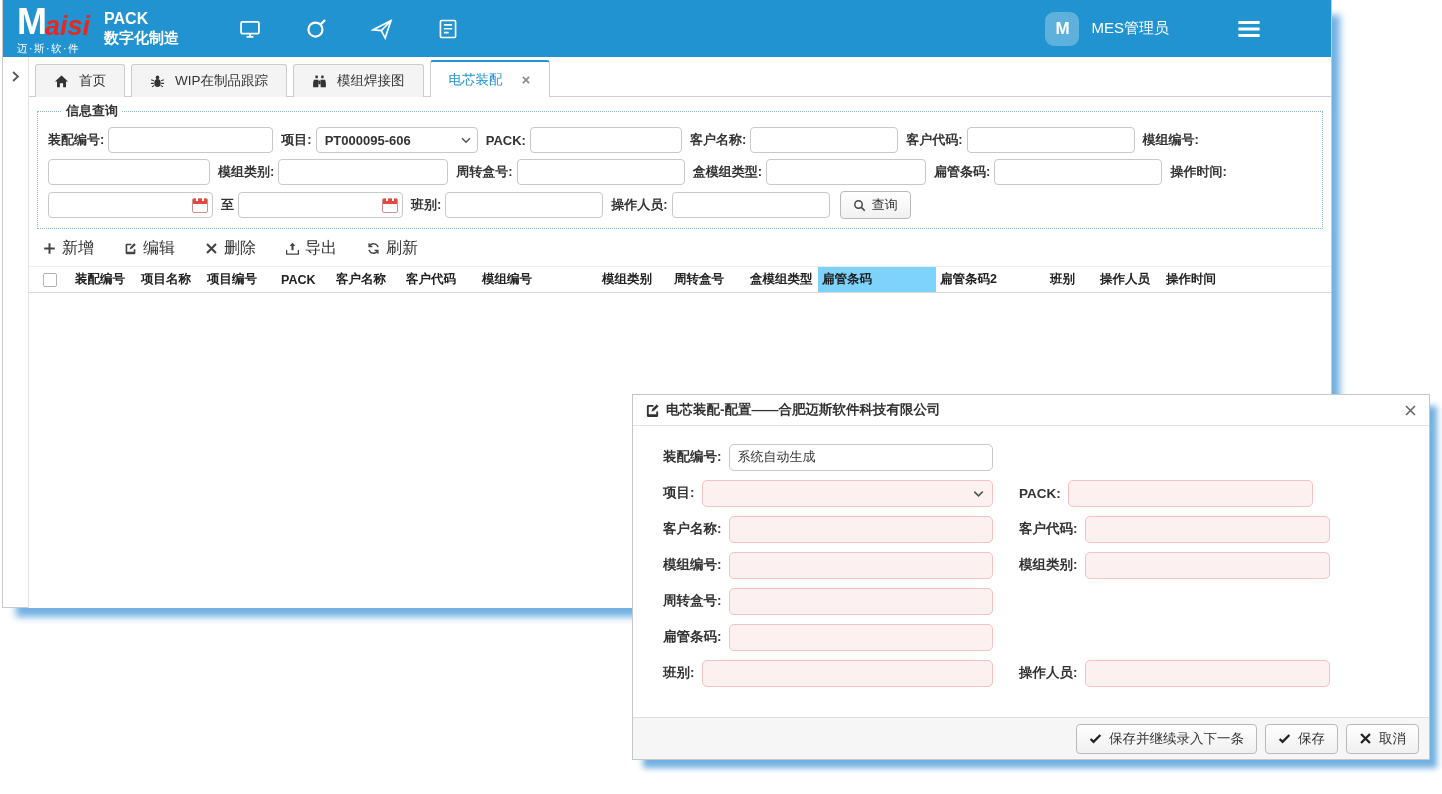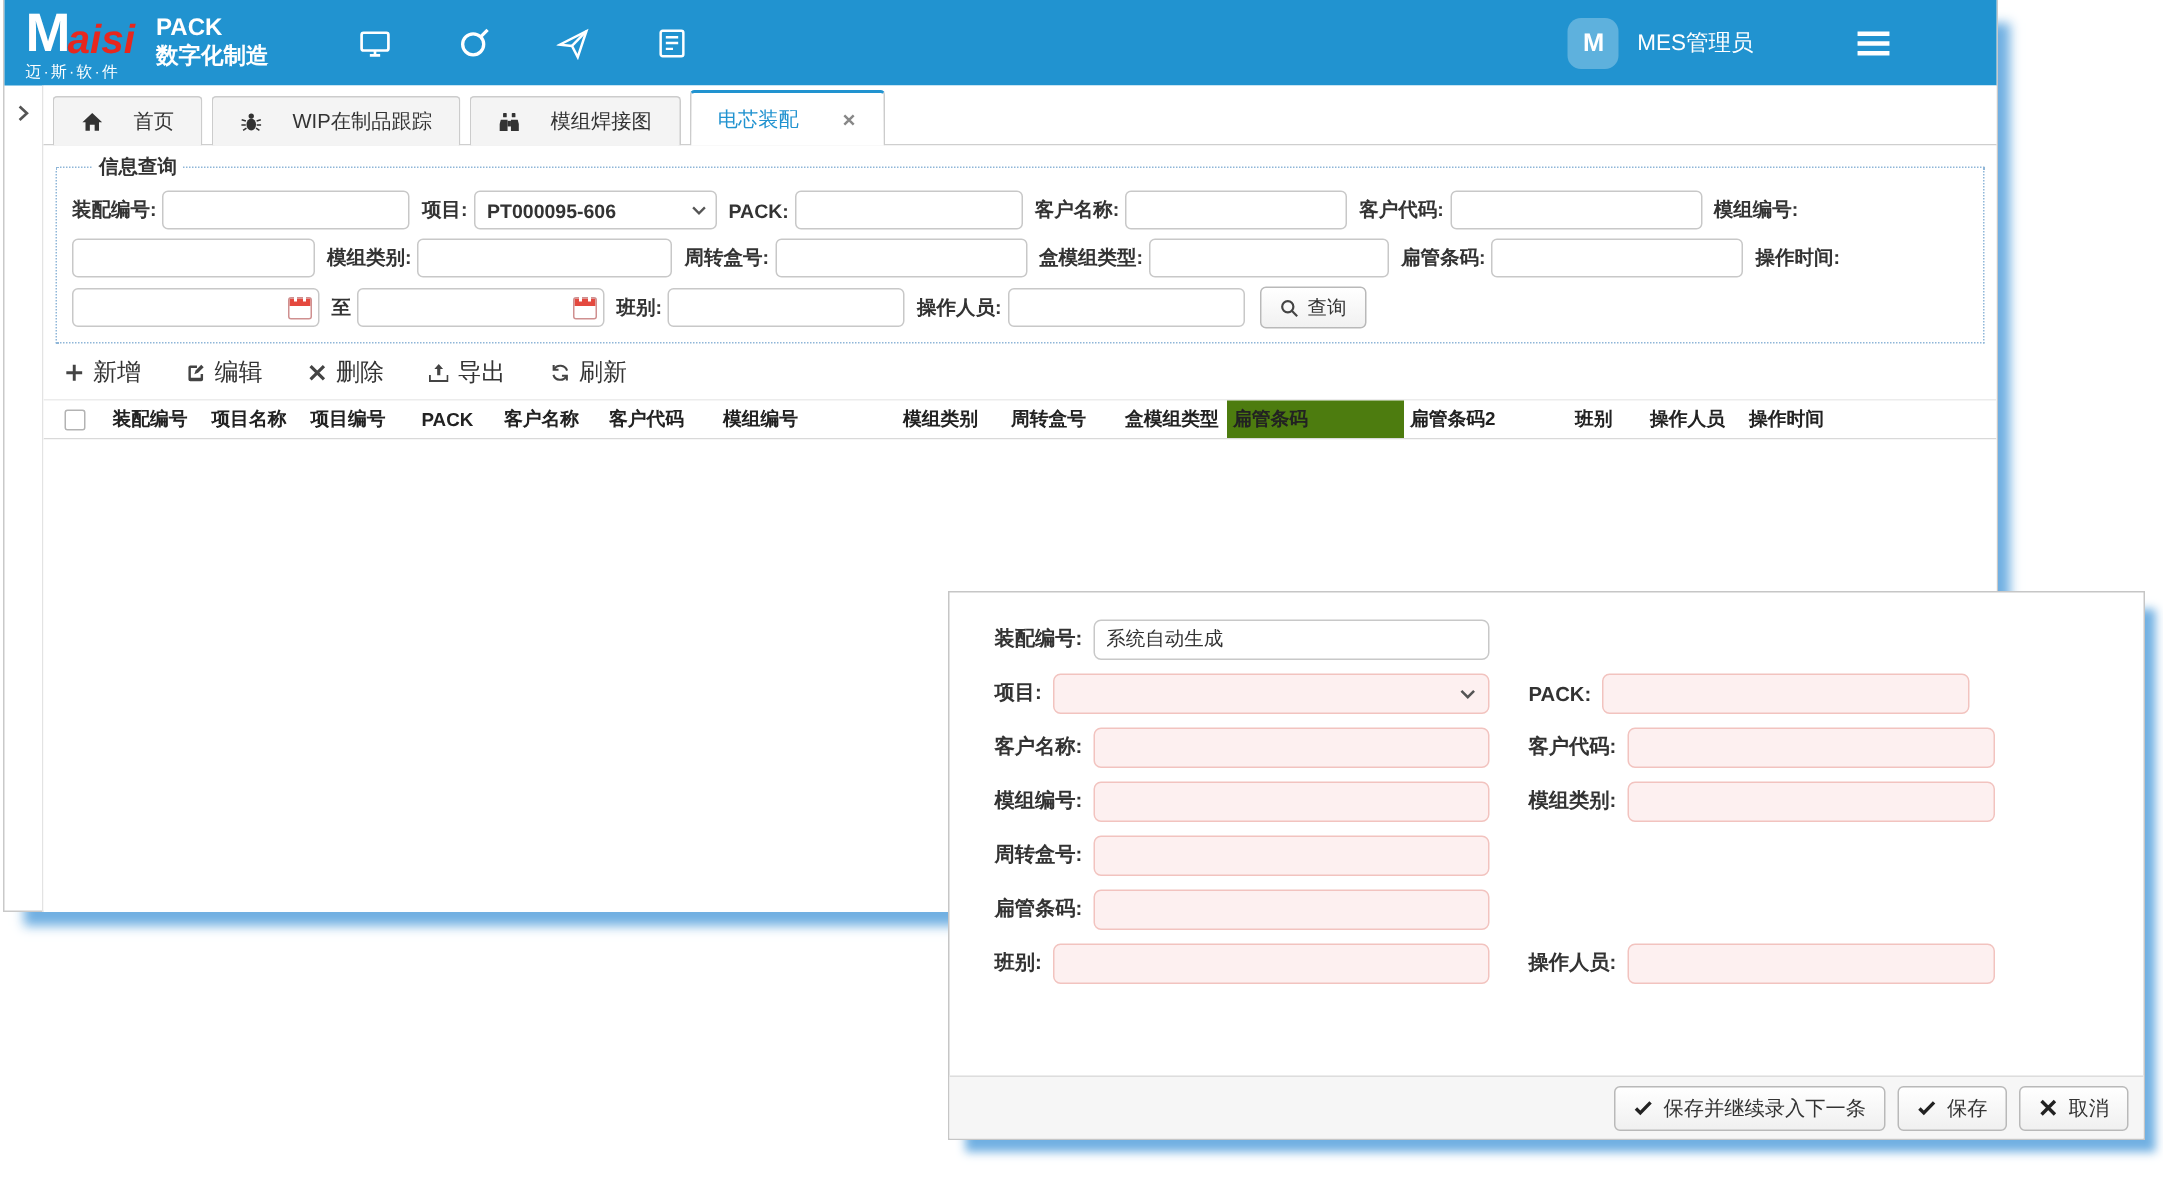--- a/index.html
+++ b/index.html
@@ -28,21 +28,21 @@
             display:flex; align-items:center; justify-content:center; font-weight:bold; font-size:17px; }
   .username { font-size:15px; }
   .burger { width:26px; height:20px; margin-left:55px; margin-right:55px; color:#fff; cursor:pointer; }
 
   
   .midrow { display:flex; height:551px; }
   .rail { width:26px; border-right:1px solid #e3e3e3; padding-top:12px; text-align:center; }
   .rail .ric { width:13px; height:13px; color:#555; cursor:pointer; }
   .maincol { flex:1; display:flex; flex-direction:column; min-width:0; }
   .tabbar { height:40px; display:flex; align-items:flex-end; border-bottom:1px solid #cfcfcf; padding-left:6px; background:#fff; }
-  .tab { display:flex; align-items:center; gap:20px; height:33px; padding:0 18px; margin-right:6px;
+  .tab { display:flex; align-items:center; gap:10px; height:33px; padding:0 18px; margin-right:6px;
          background:#f4f4f4; border:1px solid #ccc; border-bottom:none; border-radius:3px 3px 0 0;
          font-size:13.5px; color:#333; cursor:pointer; position:relative; top:1px; }
   .tab .tbico { width:15px; height:15px; color:#333; }
   .tab.active { background:#fff; height:37px; border-top:2px solid #2193d0; color:#2193d0; z-index:2; }
   .tab .closex { width:10px; height:10px; color:#888; margin-left:8px; }
 
   
   .content { flex:1; background:#fff; overflow:hidden; }
   fieldset.filter { margin:5px 8px 0 8px; border:1px dotted #8fb6d8; padding:1px 10px 9px 10px; }
   fieldset.filter legend { font-size:13px; font-weight:bold; color:#333; padding:0 4px; margin-left:14px; }
@@ -68,21 +68,21 @@
 
   
   .toolbar { display:flex; align-items:center; gap:30px; padding:9px 14px 7px 14px; }
   .tool { display:flex; align-items:center; gap:6px; font-size:16px; color:#333; cursor:pointer; }
   .tool .tlico { width:13px; height:13px; color:#444; }
 
   
   .thead { display:flex; align-items:center; height:27px; border-top:1px solid #ececec;
            border-bottom:1px solid #d9d9d9; font-size:12.5px; font-weight:bold; color:#222; }
   .th { padding:0 4px; white-space:nowrap; overflow:hidden; }
-  .th.hl { background:#4d7c0f; height:100%; display:flex; align-items:center; }
+  .th.hl { background:#7dd3fc; height:100%; display:flex; align-items:center; }
   .cbcell { width:42px; display:flex; justify-content:center; }
   .cb { width:14px; height:14px; border:1px solid #b3b3b3; border-radius:2px; background:#fff; cursor:pointer; }
   .tbody-empty { height:300px; background:#fff; }
 
   
   .modal { position:absolute; left:632px; top:394px; width:798px; height:366px; background:#fff;
            border:1px solid #c6c6c6; display:flex; flex-direction:column;
            box-shadow: 9px 10px 6px -2px rgba(105,172,224,.95); }
   .mtitle { height:31px; display:flex; align-items:center; padding:0 12px; border-bottom:1px solid #e2e2e2; }
   .mtitle .mico { width:15px; height:15px; color:#333; margin-right:6px; }
@@ -316,20 +316,30 @@
             <div class="th" style="width:66px">操作人员</div>
             <div class="th" style="width:80px">操作时间</div>
           </div>
           <div class="tbody-empty"></div>
         </div>
       </div>
     </div>
   </div>
 
   <div class="modal">
+    <div class="mtitle">
+      <svg class="mico" viewBox="0 0 16 16" fill="currentColor">
+          <path d="M2 3.5A1.5 1.5 0 0 1 3.5 2H9v2H4v8h8V9h2v4.5a1.5 1.5 0 0 1-1.5 1.5h-9A1.5 1.5 0 0 1 2 13.5z"></path>
+          <path d="M6.8 9.2l1.1-3.1 4.6-4.6 2 2-4.6 4.6z"></path>
+        </svg>
+      <span class="mtext">电芯装配-配置——合肥迈斯软件科技有限公司</span>
+      <svg class="mclose" viewBox="0 0 16 16" stroke="currentColor" stroke-width="2" fill="none">
+          <path d="M2.5 2.5l11 11M13.5 2.5l-11 11"></path>
+        </svg>
+    </div>
 
     <div class="mbody">
       <div class="mrow">
         <div class="mgroup1">
           <span class="mlabel">装配编号:</span>
           <input class="mtxt" value="系统自动生成" style="">
         </div>
       </div>
       <div class="mrow">
         <div class="mgroup1">

